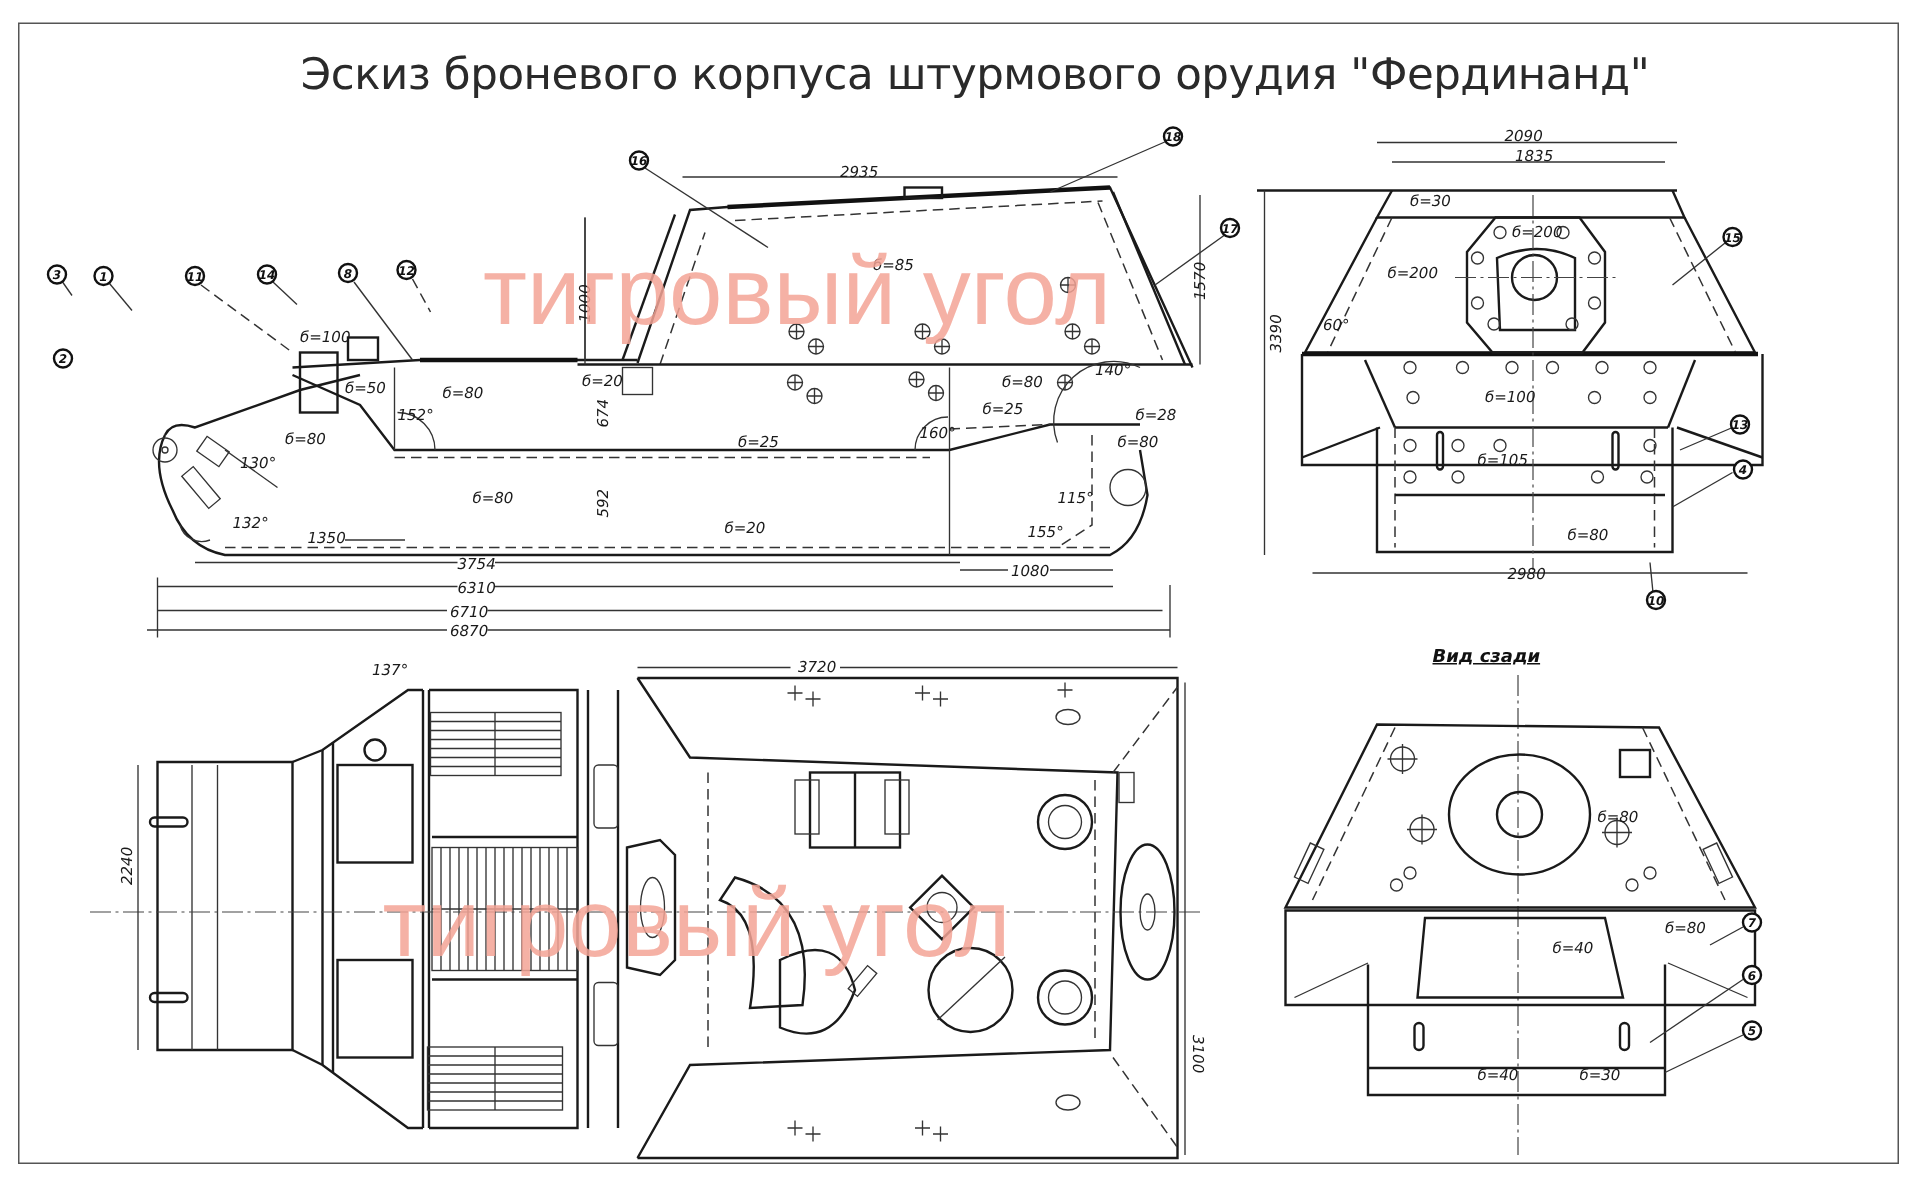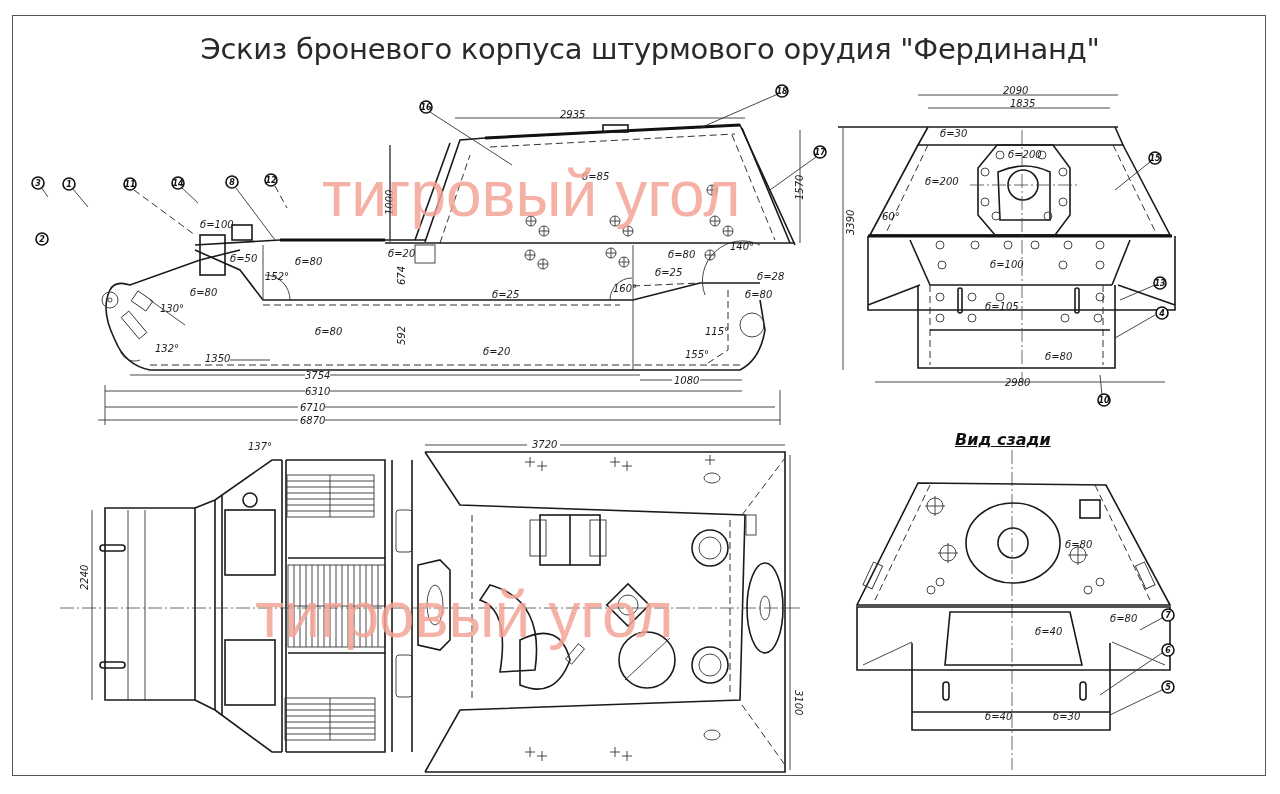--- a/index.html
+++ b/index.html
@@ -16,21 +16,21 @@
   .dash { stroke: #333; fill: none; stroke-width: 1; stroke-dasharray: 7 4; }
   .center { stroke: #444; fill: none; stroke-width: 0.8; stroke-dasharray: 14 3 2 3; }
   .thick { stroke: #111; fill: none; stroke-width: 3; }
   .dim { font-family: "DejaVu Sans", sans-serif; font-style: italic; font-size: 10px; fill: #1a1a1a; }
   .lbl { font-family: "DejaVu Sans", sans-serif; font-style: italic; font-size: 10px; fill: #1a1a1a; }
   .callout circle { fill: #fff; stroke: #111; stroke-width: 1.6; }
   .callout text { font-family: "DejaVu Sans", sans-serif; font-size: 8px; font-style: italic; fill: #111; text-anchor: middle; font-weight: bold; }
   .watermark { position: absolute; font-family: "Liberation Sans", sans-serif; font-size: 64px;
                color: #f4a496; opacity: 0.85; white-space: nowrap; pointer-events: none; }
   .viewlabel { position: absolute; left: 955px; top: 430px; font-family: "DejaVu Sans", sans-serif;
-               font-style: italic; font-weight: bold; font-size: 16px; color: #111;
+               font-style: italic; font-weight: bold; font-size: 12px; color: #111;
                text-decoration: underline; }
 </style>
 </head>
 <body>
 
 <div class="frame"></div>
 
 <div class="title">Эскиз броневого корпуса штурмового орудия "Фердинанд"</div>
 
 <svg class="drawing" width="1280" height="794" viewBox="0 0 1280 794">

